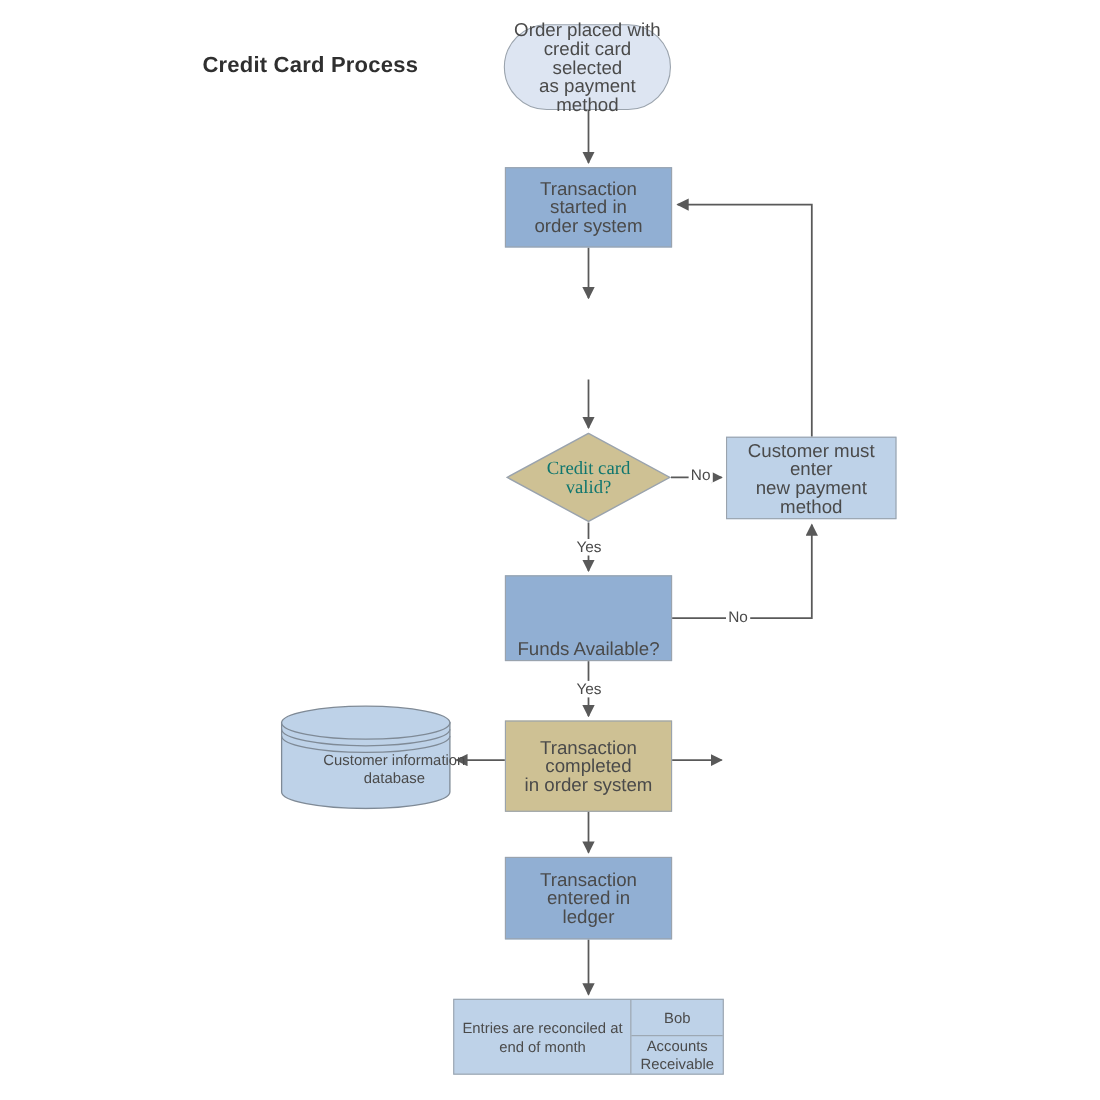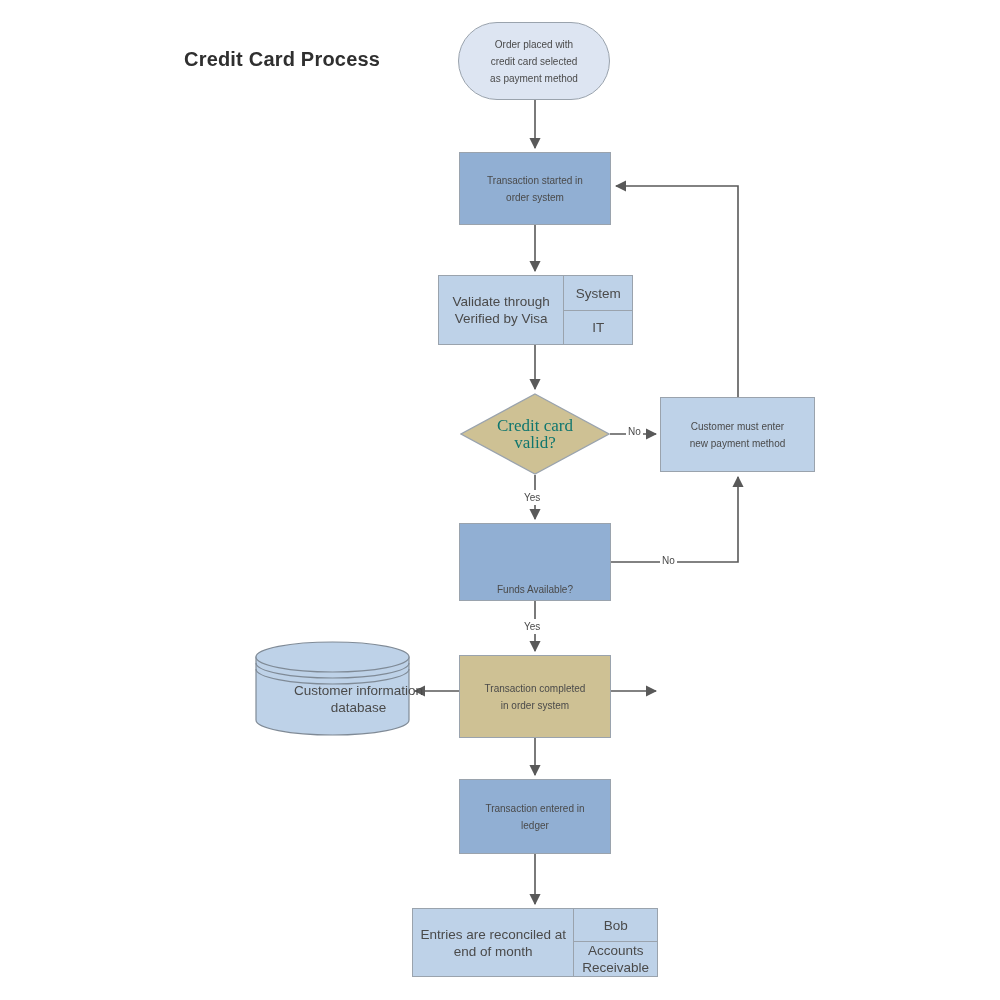--- a/index.html
+++ b/index.html
@@ -28,21 +28,21 @@
     pointer-events: none;
   }
   .node {
     position: absolute;
     box-sizing: border-box;
     display: flex;
     align-items: center;
     justify-content: center;
     text-align: center;
     color: #4a4a4a;
-    font-size: 10px;
+    font-size: 17px;
     line-height: 17px;
     border: 1px solid #9aa3ad;
   }
   .node-text {
     padding: 2px 6px;
     white-space: pre-line;
   }
 
   
   #title {
@@ -209,21 +209,21 @@
     font-size: 13.5px;
     line-height: 17px;
     white-space: pre-line;
     padding-left: 26px;
   }
 
   
   .edge-label {
     position: absolute;
     color: #4a4a4a;
-    font-size: 10px;
+    font-size: 14px;
     line-height: 15px;
     background: #ffffff;
     padding: 0 2px;
     white-space: nowrap;
   }
   #label-no-1 { left: 626px; top: 424px; }
   #label-yes-1 { left: 522px; top: 490px; }
   #label-no-2 { left: 660px; top: 553px; }
   #label-yes-2 { left: 522px; top: 619px; }
 </style>
@@ -272,30 +272,20 @@
     <span class="node-text">Order placed with
 credit card selected
 as payment method</span>
   </div>
 
   <div id="transaction-started" class="node proc-mid">
     <span class="node-text">Transaction started in
 order system</span>
   </div>
 
-  <div id="validate-node" class="split-node">
-    <div class="split-main">
-      <span class="node-text">Validate through
-Verified by Visa</span>
-    </div>
-    <div class="split-side">
-      <div class="split-cell">System</div>
-      <div class="split-cell">IT</div>
-    </div>
-  </div>
 
   <div id="decision-wrap">
     <svg width="150" height="82" viewBox="0 0 150 82" xmlns="http://www.w3.org/2000/svg">
       <polygon points="75,1 149,41 75,81 1,41" fill="#cec194" stroke="#9aa3ad" stroke-width="1.3"></polygon>
     </svg>
     <div id="decision-label">Credit card
 valid?</div>
   </div>
 
   <div id="customer-new-payment" class="node proc-light">

